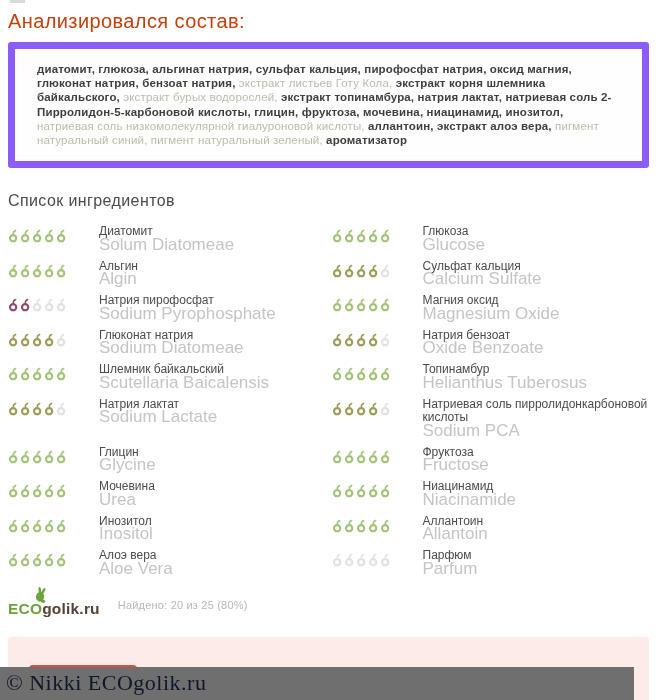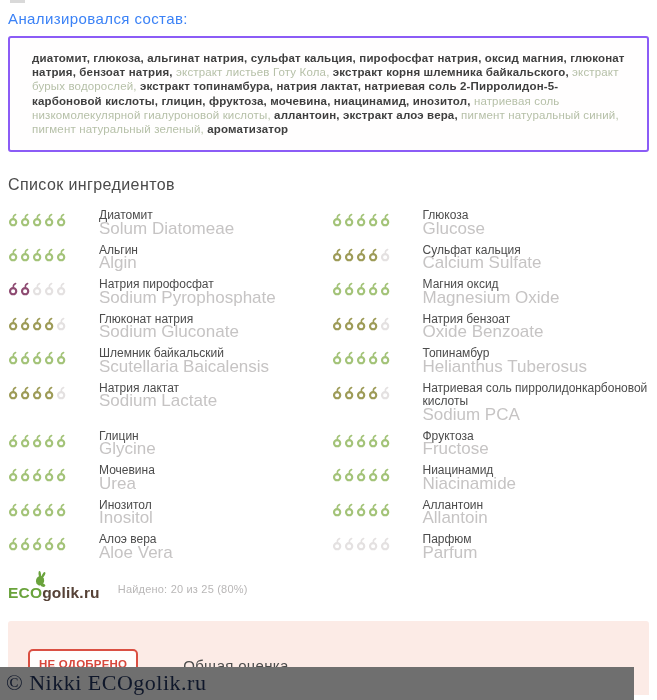--- a/index.html
+++ b/index.html
@@ -3,24 +3,24 @@
 <meta charset="utf-8">
 <style>
   * { margin:0; padding:0; box-sizing:border-box; }
   html,body { width:657px; height:700px; overflow:hidden; background:#ffffff;
     font-family:"Liberation Sans", sans-serif; }
   .page { position:relative; width:657px; height:700px; }
   .top-fragment { position:absolute; left:10px; top:0; width:15px; height:3px; background:#d9d9d9; }
 
   .content { padding:0 8px; }
 
-  h1.page-title { font-size:15px; font-weight:400; color:#3b82f6; letter-spacing:.4px;
+  h1.page-title { font-size:20px; font-weight:400; color:#c2410c; letter-spacing:.4px;
     padding-top:10px; }
 
-  .comp-box { margin-top:9px; border:2px solid #8b5cf6; border-radius:3px; background:#fffefe;
+  .comp-box { margin-top:9px; border:7px solid #8b5cf6; border-radius:3px; background:#fffefe;
     padding:13px 22px 14px 22px; font-size:11.5px; line-height:14.2px; letter-spacing:.15px; }
   .seg-dark { color:#3f3f3f; font-weight:600; }
   .seg-muted { color:#b6c0a8; font-weight:400; }
 
   h2.ing-heading { margin-top:24px; font-size:16px; font-weight:400; color:#4b4b4b; letter-spacing:.4px; }
 
   .grid { margin-top:15px; display:grid; grid-template-columns:1fr 1fr; column-gap:6px; row-gap:8.5px; }
   .ing-item { display:flex; align-items:flex-start; min-height:25px;gap:16px; }
   .icons { display:inline-flex; width:62px; flex:0 0 62px; margin-top:4px; }
   .apple { width:11px; height:14px; margin-right:1px; display:block; }
@@ -250,21 +250,21 @@
               <path d="M5.8 5.6 C5.5 3.7 6.4 2.3 8.4 1.5" fill="none" stroke="#9d9b57" stroke-width="1.6" stroke-linecap="round"></path>
               <circle cx="5.6" cy="9.9" r="3.4" fill="none" stroke="#9d9b57" stroke-width="2.3"></circle>
             </svg>
             <svg class="apple" viewBox="0 0 12 15">
               <path d="M5.8 5.6 C5.5 3.7 6.4 2.3 8.4 1.5" fill="none" stroke="#e4e1e1" stroke-width="1.6" stroke-linecap="round"></path>
               <circle cx="5.6" cy="9.9" r="3.4" fill="none" stroke="#e4e1e1" stroke-width="2.3"></circle>
             </svg>
           </span>
           <span class="ing-text">
             <span class="ing-name">Глюконат натрия</span>
-            <span class="ing-latin">Sodium Gluconate</span>
+            <span class="ing-latin">Sodium Diatomeae</span>
           </span>
         </div>
         <div class="ing-item">
           <span class="icons">
             <svg class="apple" viewBox="0 0 12 15">
               <path d="M5.8 5.6 C5.5 3.7 6.4 2.3 8.4 1.5" fill="none" stroke="#9d9b57" stroke-width="1.6" stroke-linecap="round"></path>
               <circle cx="5.6" cy="9.9" r="3.4" fill="none" stroke="#9d9b57" stroke-width="2.3"></circle>
             </svg>
             <svg class="apple" viewBox="0 0 12 15">
               <path d="M5.8 5.6 C5.5 3.7 6.4 2.3 8.4 1.5" fill="none" stroke="#9d9b57" stroke-width="1.6" stroke-linecap="round"></path>

